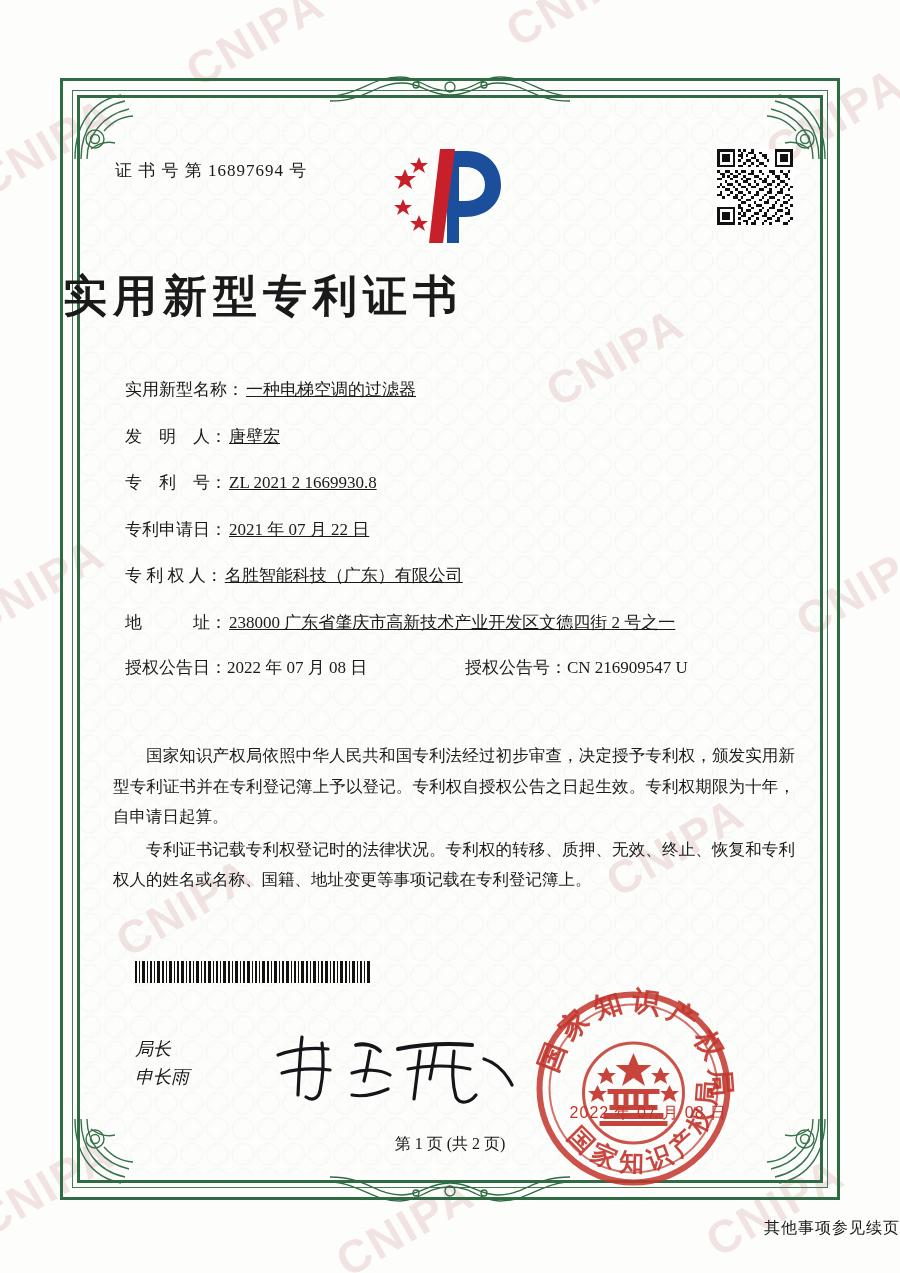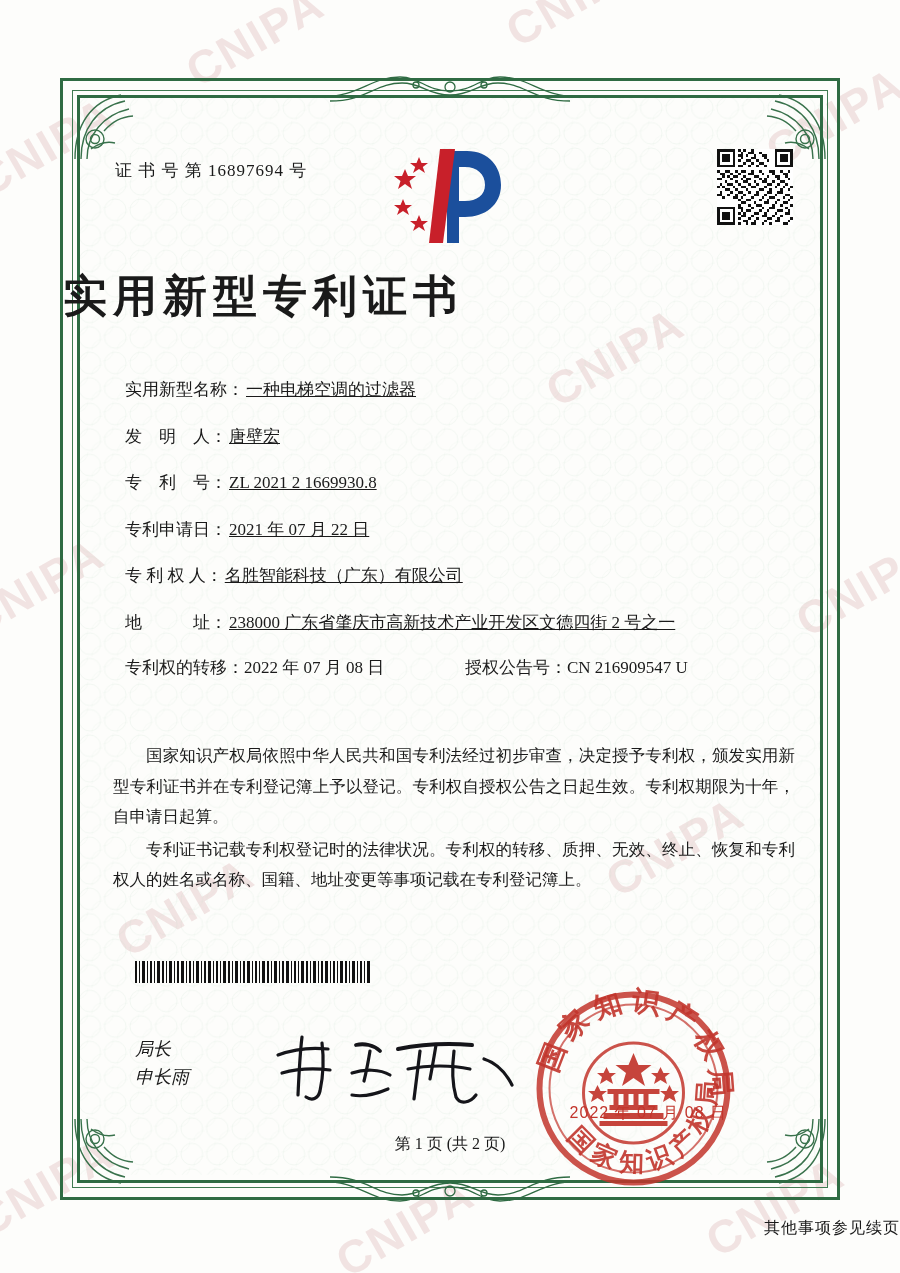--- a/index.html
+++ b/index.html
@@ -579,21 +579,21 @@
         <span class="field-label">专 利 权 人：</span>
         <span class="field-value">名胜智能科技（广东）有限公司</span>
       </div>
       <div class="field-row wrap">
         <span class="field-label">地　　　址：</span>
         <span class="field-value">238000 广东省肇庆市高新技术产业开发区文德四街 2 号之一</span>
       </div>
 
       <div class="pub-row">
         <div class="pub-left">
-          <span>专利权的转移：</span><span>2022 年 07 月 08 日</span>
+          <span>授权公告日：</span><span>2022 年 07 月 08 日</span>
         </div>
         <div class="pub-right">
           <span>授权公告号：</span><span>CN 216909547 U</span>
         </div>
       </div>
     </div>
 
     <div class="paragraphs">
       <p>国家知识产权局依照中华人民共和国专利法经过初步审查，决定授予专利权，颁发实用新型专利证书并在专利登记簿上予以登记。专利权自授权公告之日起生效。专利权期限为十年，自申请日起算。</p>
       <p>专利证书记载专利权登记时的法律状况。专利权的转移、质押、无效、终止、恢复和专利权人的姓名或名称、国籍、地址变更等事项记载在专利登记簿上。</p>

